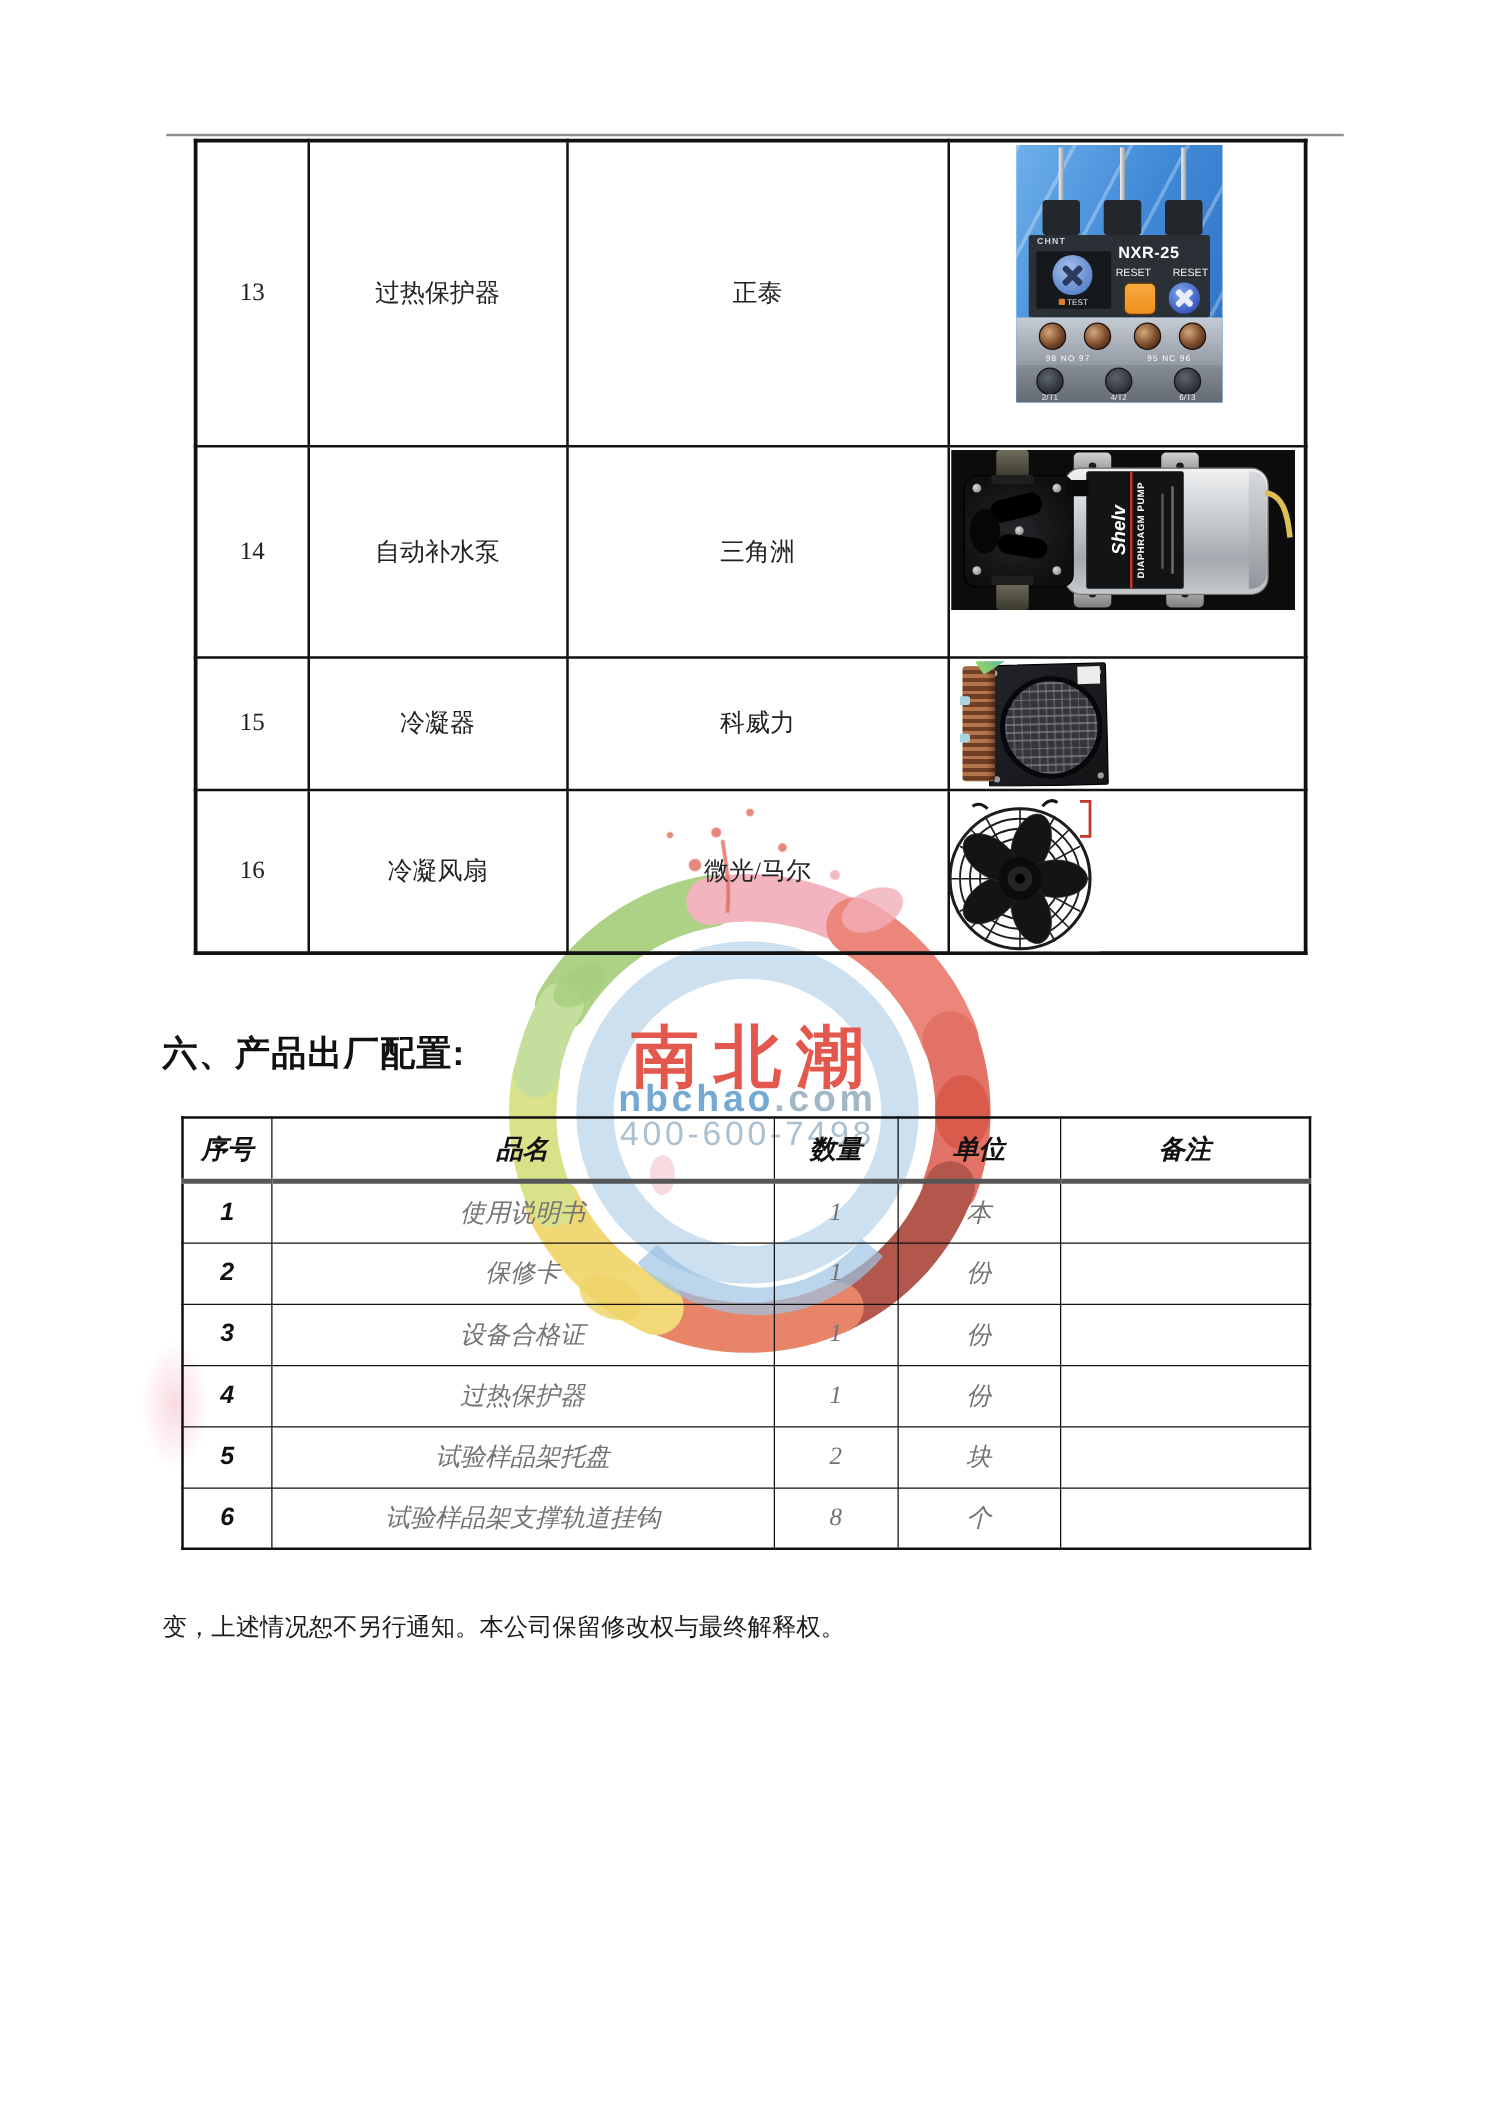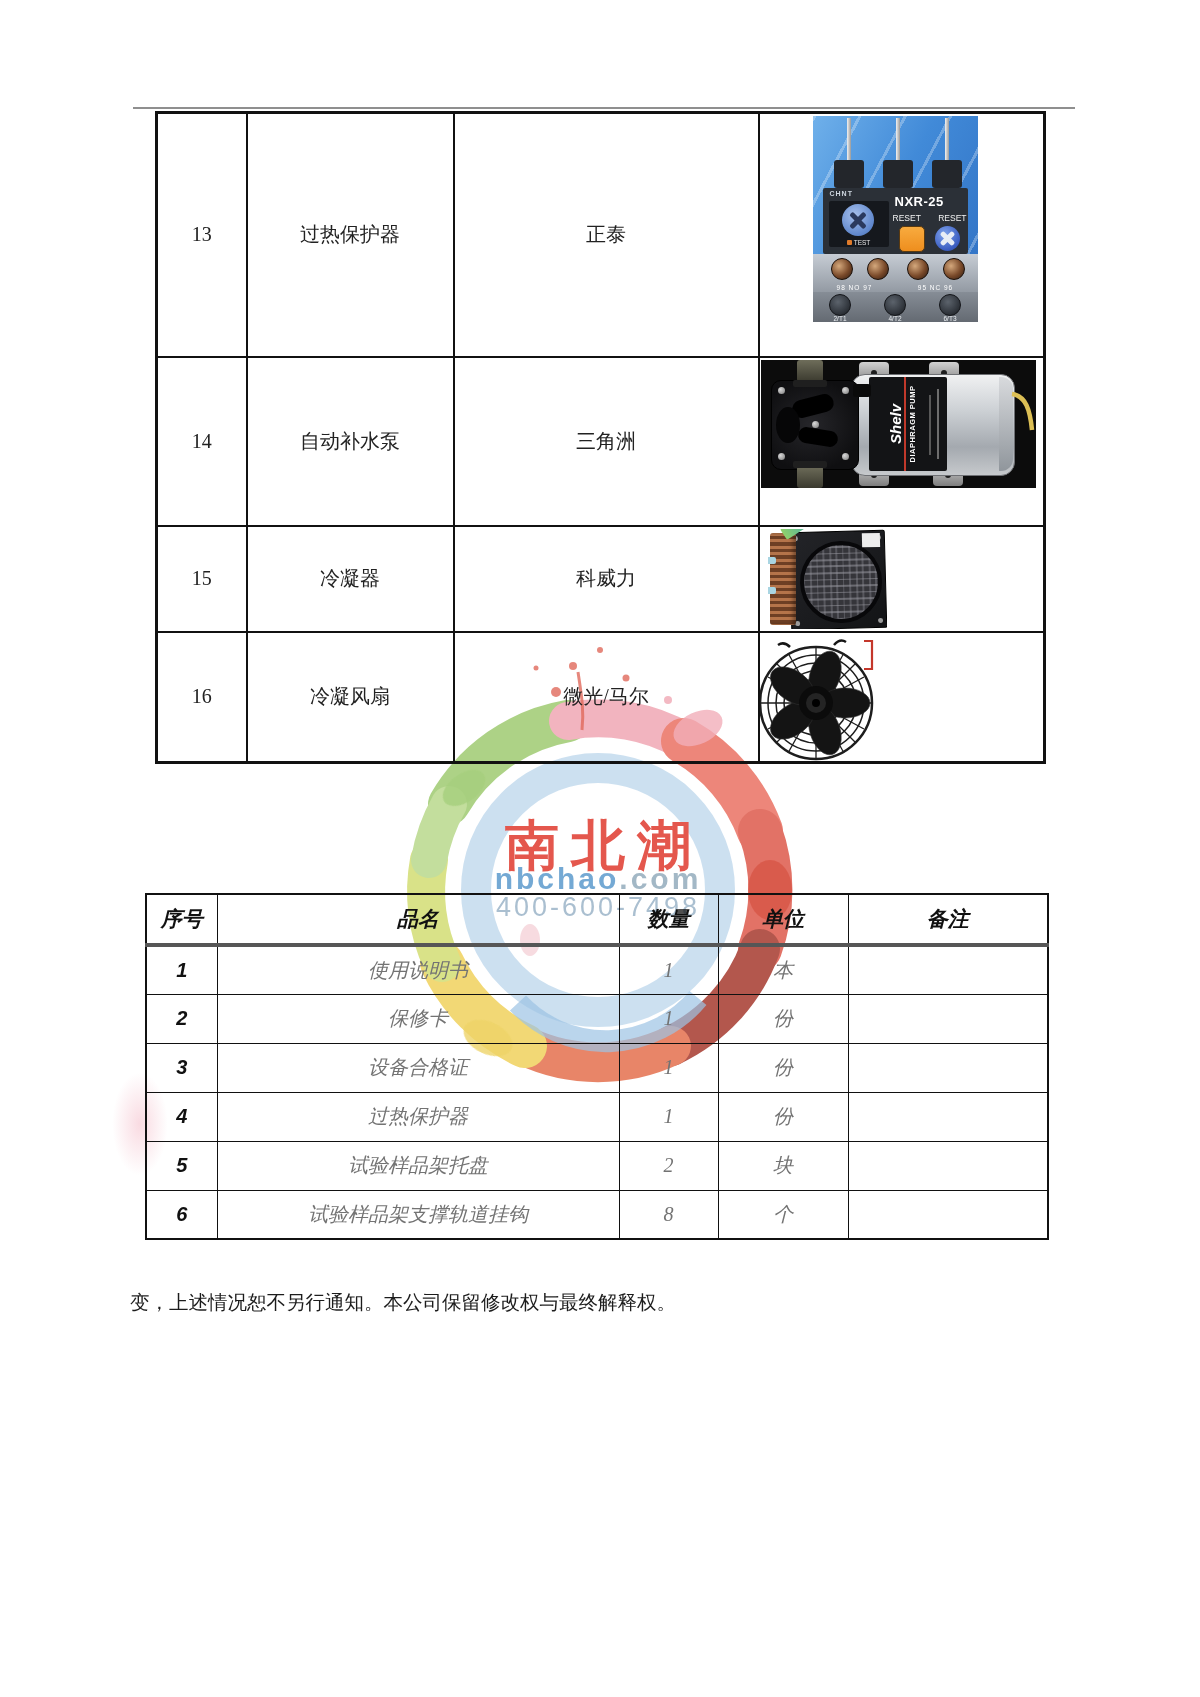--- a/index.html
+++ b/index.html
@@ -333,20 +333,21 @@
                 <circle cx="56" cy="66" r="4" fill="#000"></circle>
                 <path d="M30,10 q-6,-6 -12,-2 M74,8 q6,-7 12,-3" stroke="#161616" stroke-width="2.5" fill="none"></path>
                 <path d="M104,4 h8 v28 h-8" stroke="#c4372b" stroke-width="2.2" fill="none"></path>
               </svg>
             </div>
           </td>
         </tr>
       </tbody>
     </table>
 
+    <div class="heading">六、产品出厂配置:</div>
 
     <table class="tbl2">
       <colgroup>
           <col style="width:71px">
           <col style="width:402px">
           <col style="width:99px">
           <col style="width:130px">
           <col style="width:200px">
         </colgroup>
       <thead>

